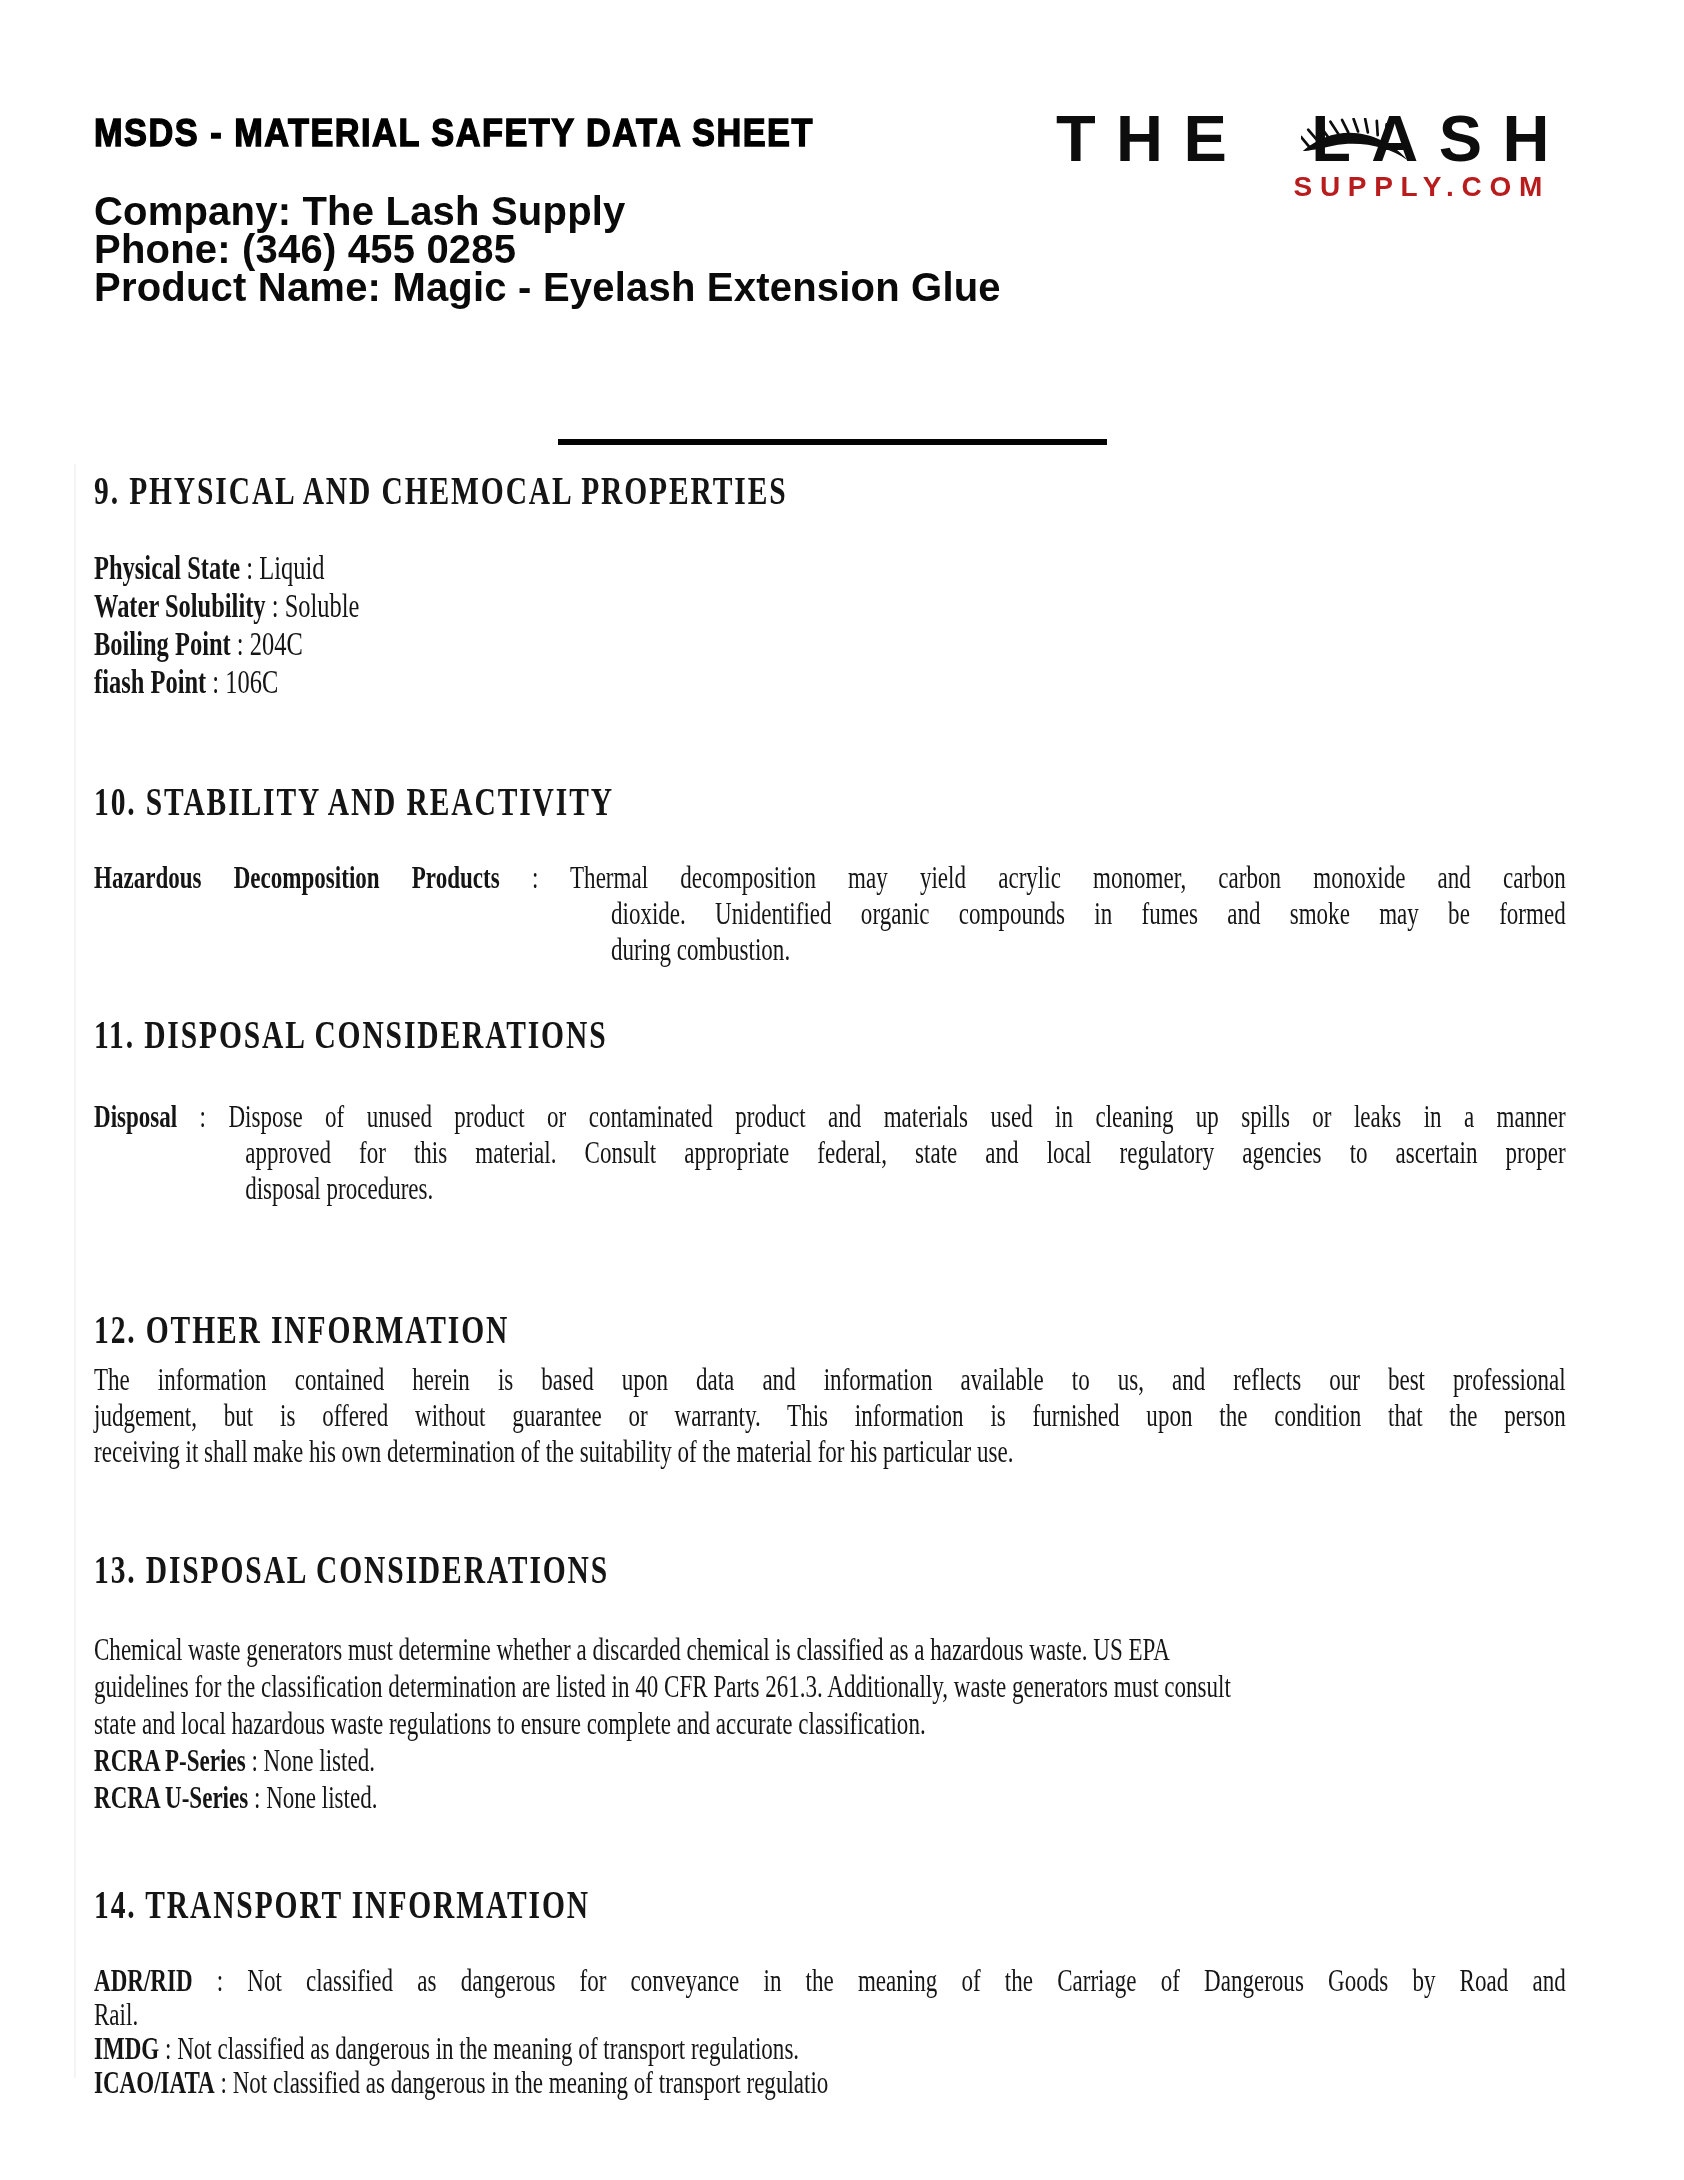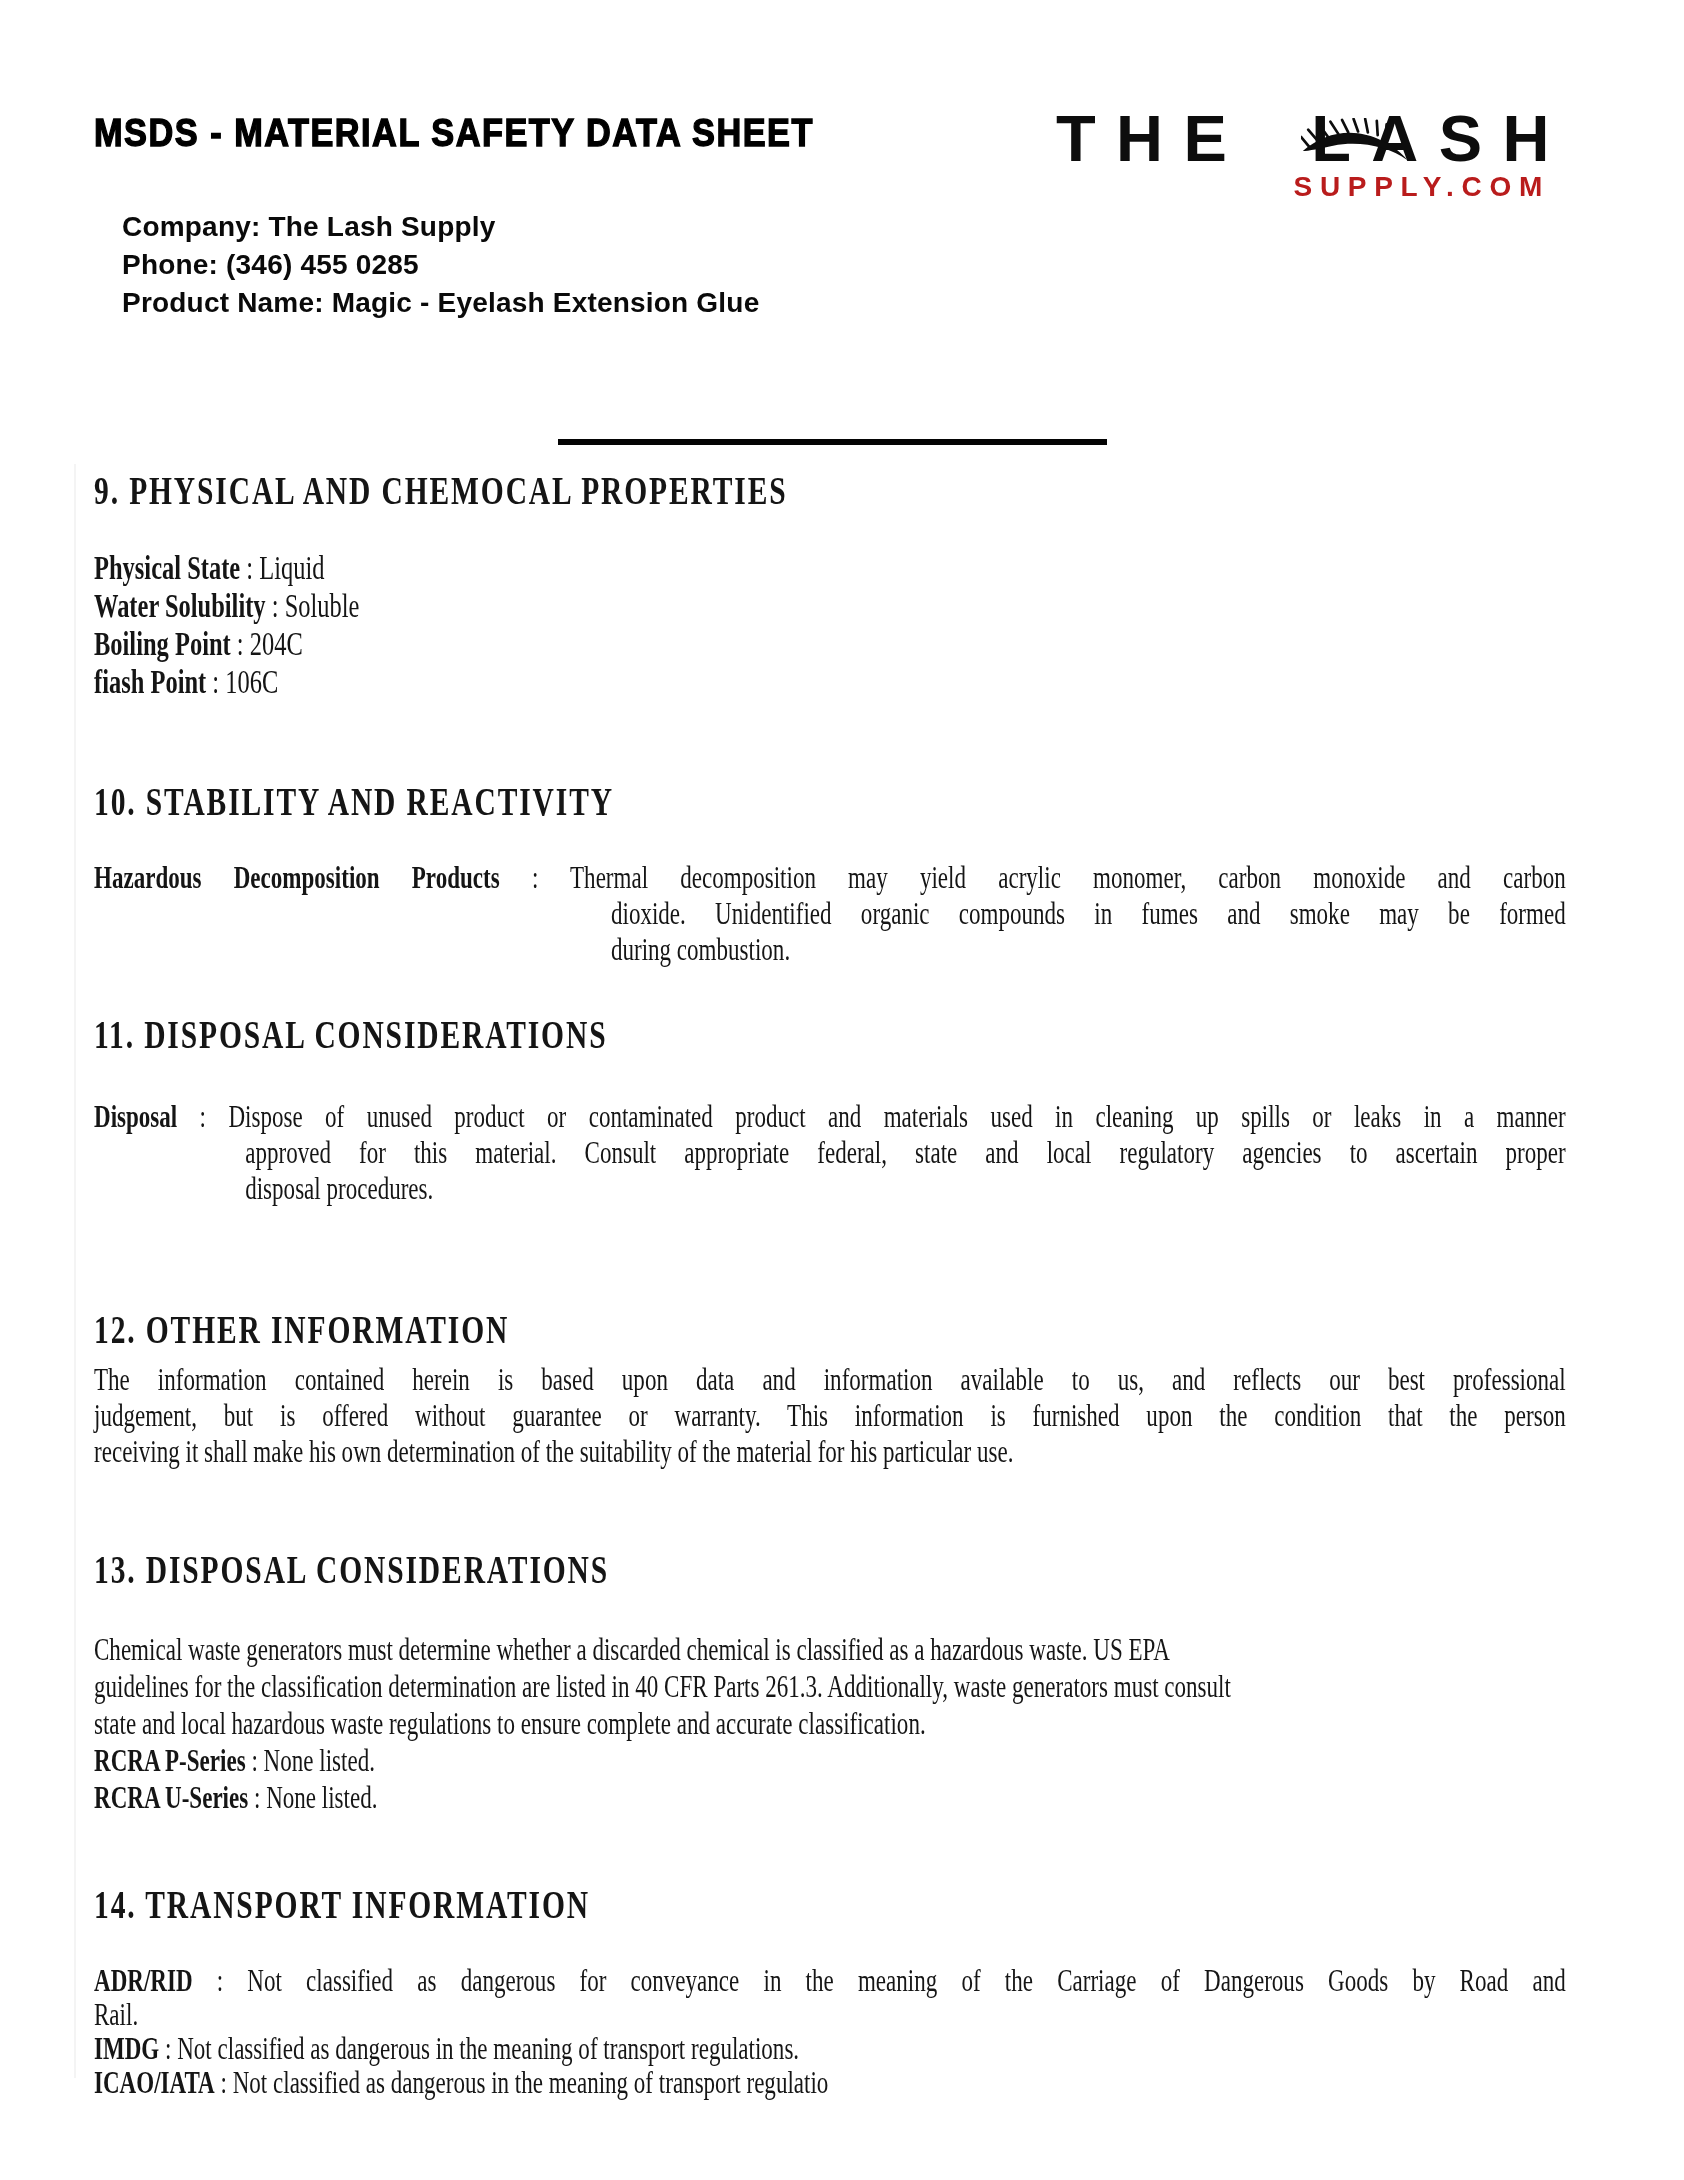--- a/index.html
+++ b/index.html
@@ -10,24 +10,24 @@
 
   
   .msds-title {
     left:94px; top:111px;
     font-family:"Liberation Sans", sans-serif;
     font-weight:bold; font-size:39px; letter-spacing:1.7px;
     color:#000; -webkit-text-stroke:1.4px #000;
     transform:scaleX(0.88); transform-origin:0 0; white-space:nowrap;
   }
   .company-block {
-    left:94px; top:208px;
+    left:94px; top:192px;
     font-family:"Liberation Sans", sans-serif;
-    font-size:28px; line-height:38px; font-weight:600;
-    color:#0a0a0a; letter-spacing:0.2px; white-space:nowrap;margin-left:28px;
+    font-size:40px; line-height:38px; font-weight:600;
+    color:#0a0a0a; letter-spacing:0.2px; white-space:nowrap;
   }
   .company-block .indent5 { padding-left:249px; }
 
   
   .logo-row1 {
     left:1056px; top:106px; width:511px;
     font-family:"Liberation Sans", sans-serif;
     font-weight:bold; font-size:65px; line-height:65px;
     letter-spacing:20.4px; word-spacing:25.6px;
     color:#0d0d0d; white-space:nowrap;

